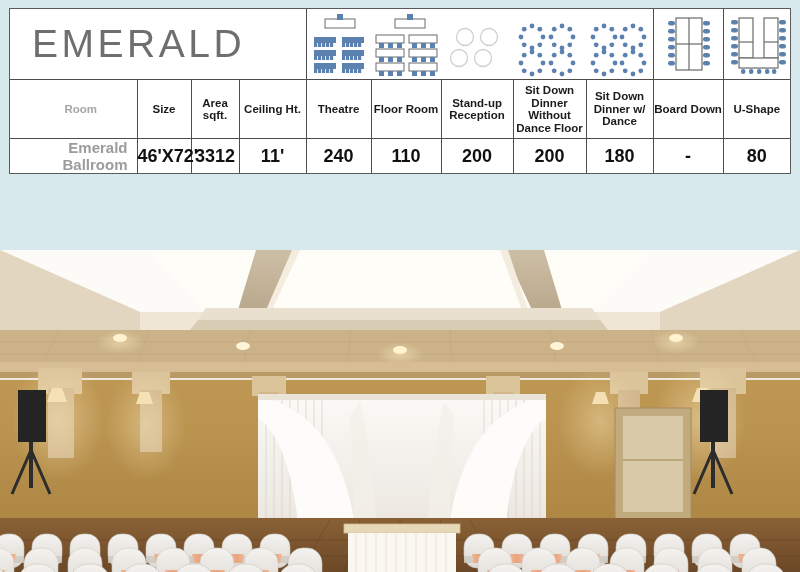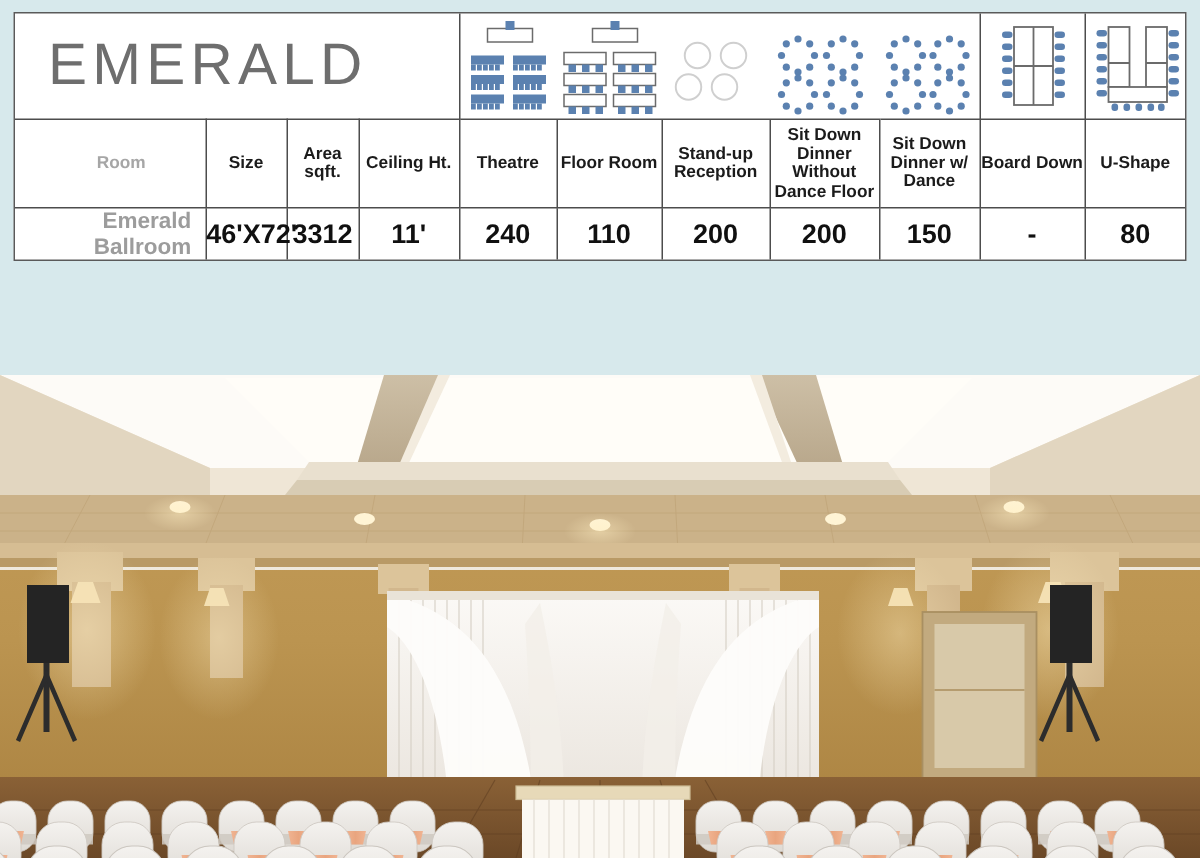--- a/index.html
+++ b/index.html
@@ -382,21 +382,21 @@
 
     <tr class="datarow">
       <td class="roomname">Emerald Ballroom</td>
       <td>46'X72'</td>
       <td>3312</td>
       <td>11'</td>
       <td>240</td>
       <td>110</td>
       <td>200</td>
       <td>200</td>
-      <td>150</td>
+      <td>180</td>
       <td>-</td>
       <td>80</td>
     </tr>
 
 
   </tbody>
     </table>
 </div>
 
 <div id="ballroom-photo">

